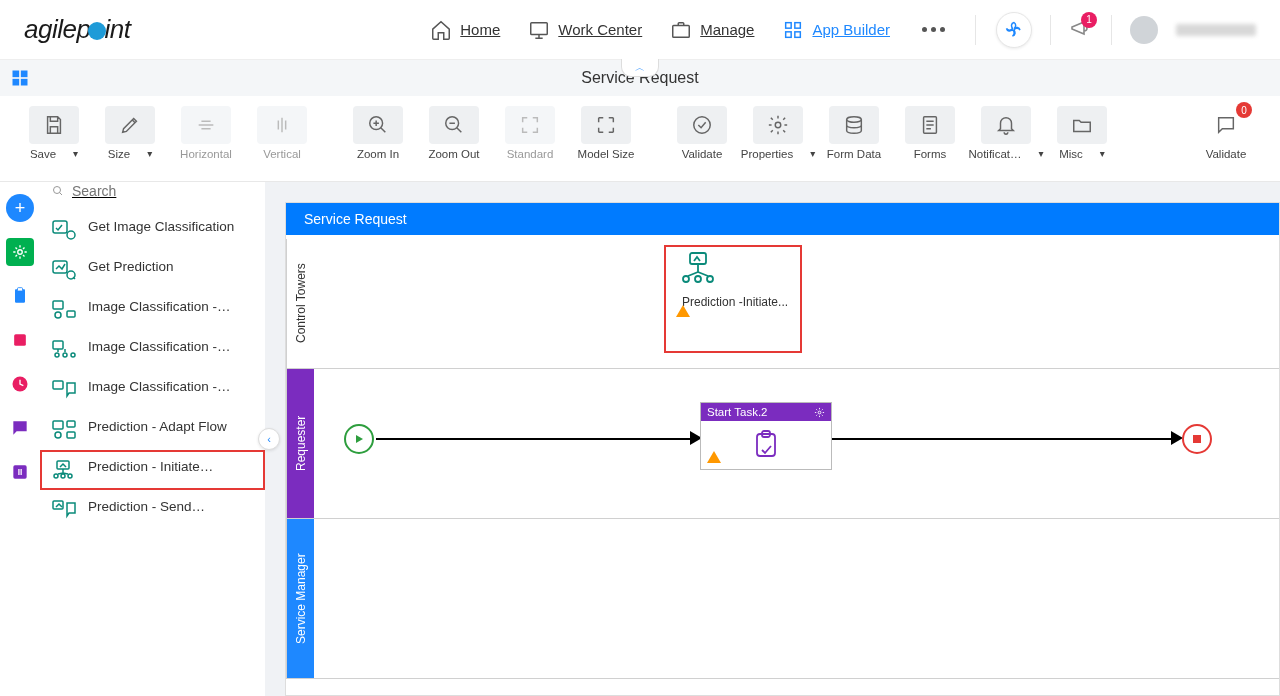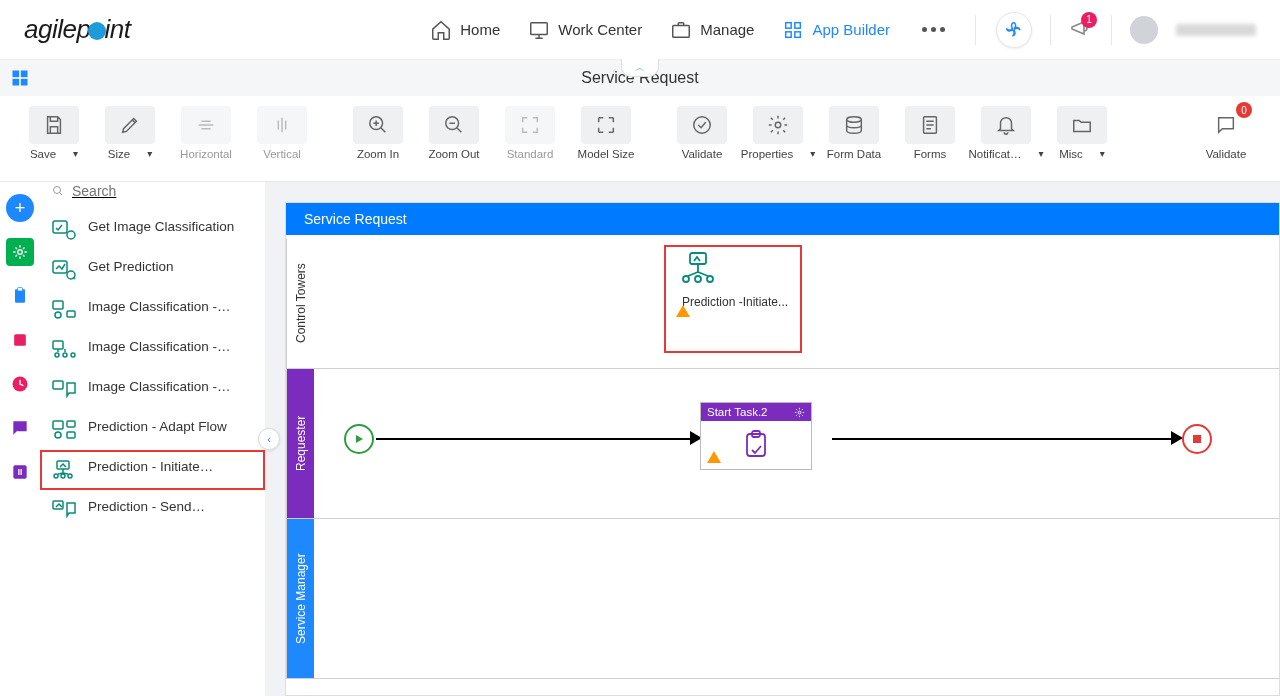--- a/index.html
+++ b/index.html
@@ -4,21 +4,21 @@
 <style>
   * { box-sizing: border-box; margin: 0; padding: 0; font-family: -apple-system, BlinkMacSystemFont, "Segoe UI", Arial, sans-serif; }
   body { width: 1280px; height: 696px; background: #fff; overflow: hidden; position: relative; }
 
   
   .header { height: 60px; display: flex; align-items: center; padding: 0 24px; border-bottom: 1px solid #eee; background: #fff; }
   .logo { display: flex; align-items: center; font-style: italic; }
   .logo-text { font-size: 26px; font-weight: 500; letter-spacing: -0.5px; color: #1a1a1a; }
   .logo-dot { display: inline-block; width: 18px; height: 18px; background: #1e9bd8; border-radius: 50%; margin: 0 -2px; position: relative; top: 1px; }
   .nav { display: flex; gap: 24px; margin-left: auto; align-items: center; }
-  .nav-item { display: flex; align-items: center; gap: 8px; font-size: 15px; color: #333; cursor: pointer; padding: 6px 2px; }
+  .nav-item { display: flex; align-items: center; gap: 8px; font-size: 15px; color: #333; cursor: pointer; padding: 6px 2px; text-decoration: underline; }
   .nav-item.active { color: #1e88ff; }
   .icon-svg { width: 22px; height: 22px; stroke: #555; fill: none; stroke-width: 1.6; }
   .nav-item.active .icon-svg { stroke: #1e88ff; }
   .nav-sep { width: 1px; height: 30px; background: #e6e6e6; }
   .more-dots { display:flex; gap:4px; padding:6px; }
   .more-dots span { width:5px; height:5px; background:#555; border-radius:50%; }
   .header-right { display:flex; align-items:center; gap:18px; margin-left: 20px; }
   .pinwheel-btn { width:36px; height:36px; border-radius:50%; background:#fff; border:1px solid #e6e6e6; display:flex; align-items:center; justify-content:center; box-shadow:0 1px 3px rgba(0,0,0,0.08); }
   .bell-wrap { position: relative; }
   .badge { position:absolute; top:-4px; right:-4px; background:#e91e63; color:#fff; font-size:10px; width:16px; height:16px; border-radius:50%; display:flex; align-items:center; justify-content:center; }
@@ -73,21 +73,21 @@
   .lane.lane-requester .lane-label { background:#7b2cbf; color:#fff; }
   .lane.lane-service .lane-label { background:#1e88ff; color:#fff; }
   .lane-body { flex:1; position:relative; }
   .lane1 { height:130px; }
   .lane2 { height:150px; }
   .lane3 { height:160px; }
   .node-warn { position:absolute; left:-2px; bottom:-2px; width:0; height:0; border-left:7px solid transparent; border-right:7px solid transparent; border-bottom:12px solid #ff9800; }
   .node-label { font-size:12px; padding:6px 4px; color:#333; }
   .node-highlight { position:absolute; border:2px solid #e53935; }
 
-  .task-card { position:absolute; width:112px; background:#fff; border:1px solid #bbb; }
+  .task-card { position:absolute; width:132px; background:#fff; border:1px solid #bbb; }
   .task-header { background:#7b2cbf; color:#fff; font-size:11.5px; padding:3px 6px; display:flex; justify-content:space-between; align-items:center; }
   .task-body { height:48px; display:flex; align-items:center; justify-content:center; position:relative; }
   .task-warn { position:absolute; left:6px; bottom:6px; }
 
   .circle-start, .circle-end { position:absolute; width:30px; height:30px; border-radius:50%; display:flex; align-items:center; justify-content:center; }
   .circle-start { border:2px solid #2e9e3e; }
   .circle-end { border:2px solid #e53935; }
   .arrow-line { position:absolute; height:1.5px; background:#000; }
   .arrow-head { position:absolute; width:0; height:0; border-left:7px solid transparent; border-right:7px solid transparent; border-bottom:12px solid #000; transform:rotate(90deg); }
 

